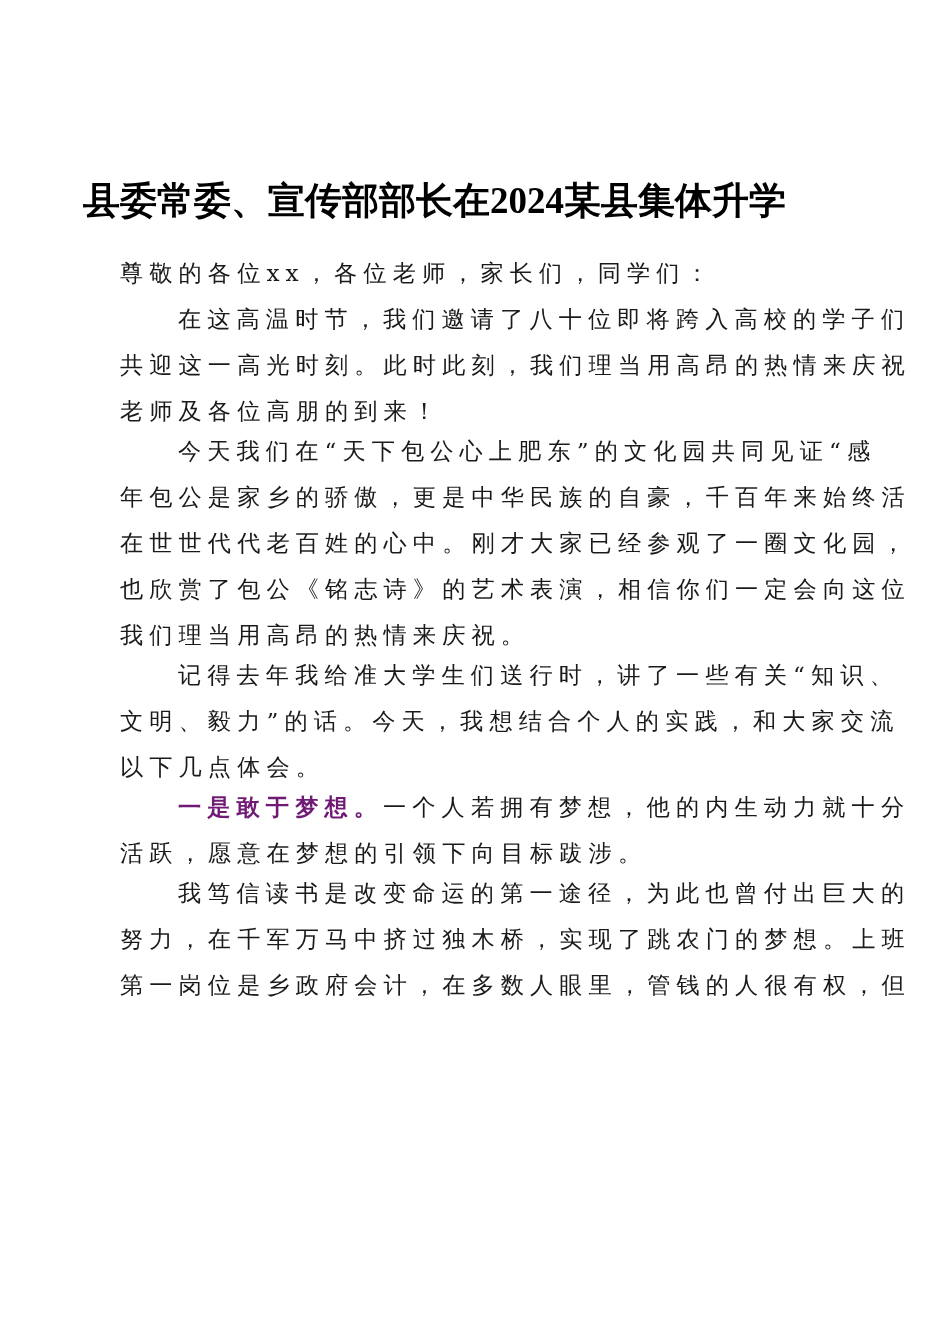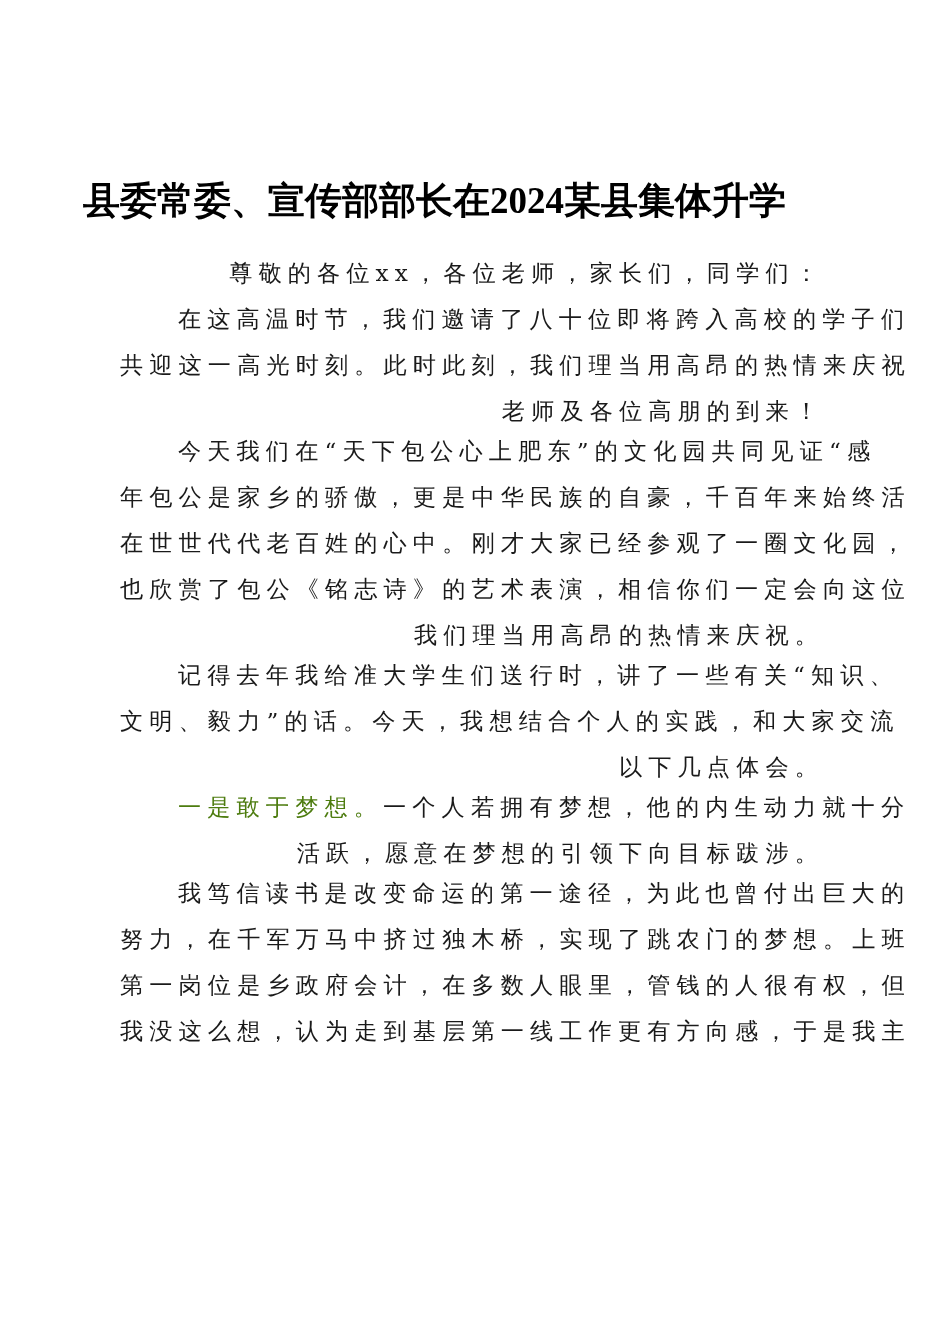--- a/index.html
+++ b/index.html
@@ -46,31 +46,30 @@
     width: 704px;
   }
   .row {
     display: block;
     height: 46px;
     line-height: 46px;
     font-size: 23.2px;
     white-space: nowrap;
     letter-spacing: 6.1px;
     color: #1a1a1a;
-    text-align: right;
   }
   .row.indent {
     padding-left: 58px;
   }
   .row.tight {
     margin-top: -6px;
   }
   .strong {
-    font-weight: normal;
-    color: #4d7c0f;
+    font-weight: bold;
+    color: #701a75;
   }
 </style>
 </head>
 <body>
 
 <div class="page">
 
   <div class="title">
     <span class="line">县委常委、宣传部部长在2024某县集体升学</span>
   </div>
@@ -101,17 +100,16 @@
 
     <div>
       <div class="row indent tight"><span class="strong">一是敢于梦想。</span><span>一个人若拥有梦想，他的内生动力就十分</span></div>
       <div class="row">活跃，愿意在梦想的引领下向目标跋涉。</div>
     </div>
 
     <div>
       <div class="row indent tight">我笃信读书是改变命运的第一途径，为此也曾付出巨大的</div>
       <div class="row">努力，在千军万马中挤过独木桥，实现了跳农门的梦想。上班</div>
       <div class="row">第一岗位是乡政府会计，在多数人眼里，管钱的人很有权，但</div>
-      <div class="row">我没这么想，认为走到基层第一线工作更有方向感，于是我主</div>
     </div>
 
   </div>
 </div>
 
 </body></html>

